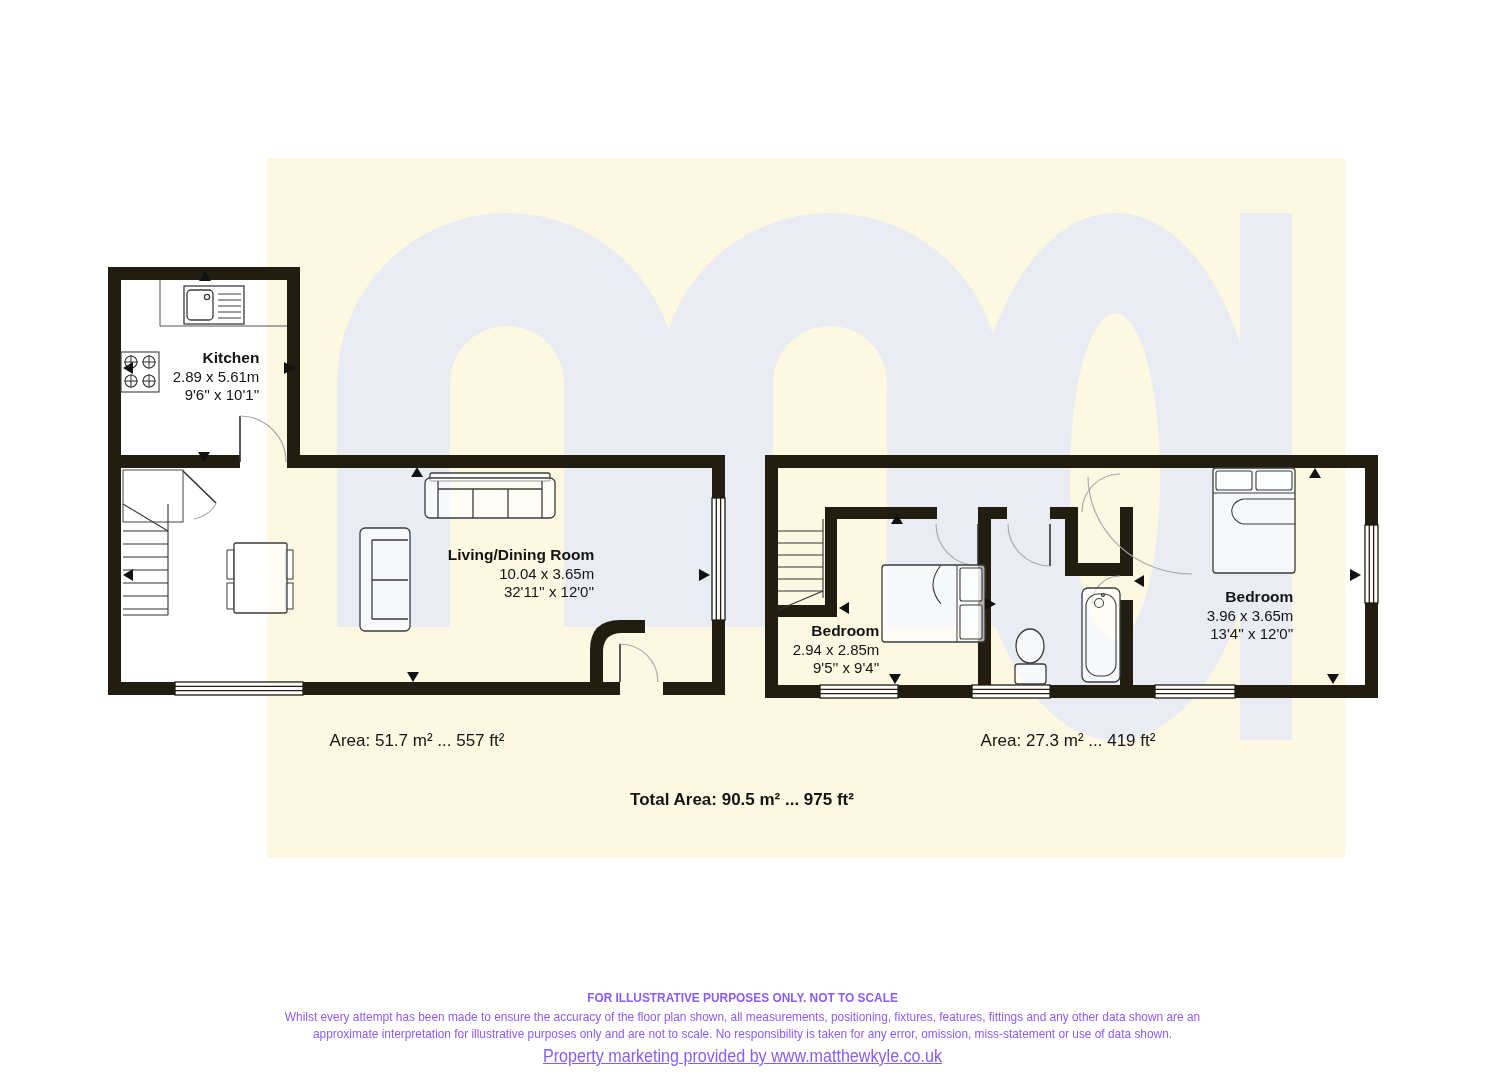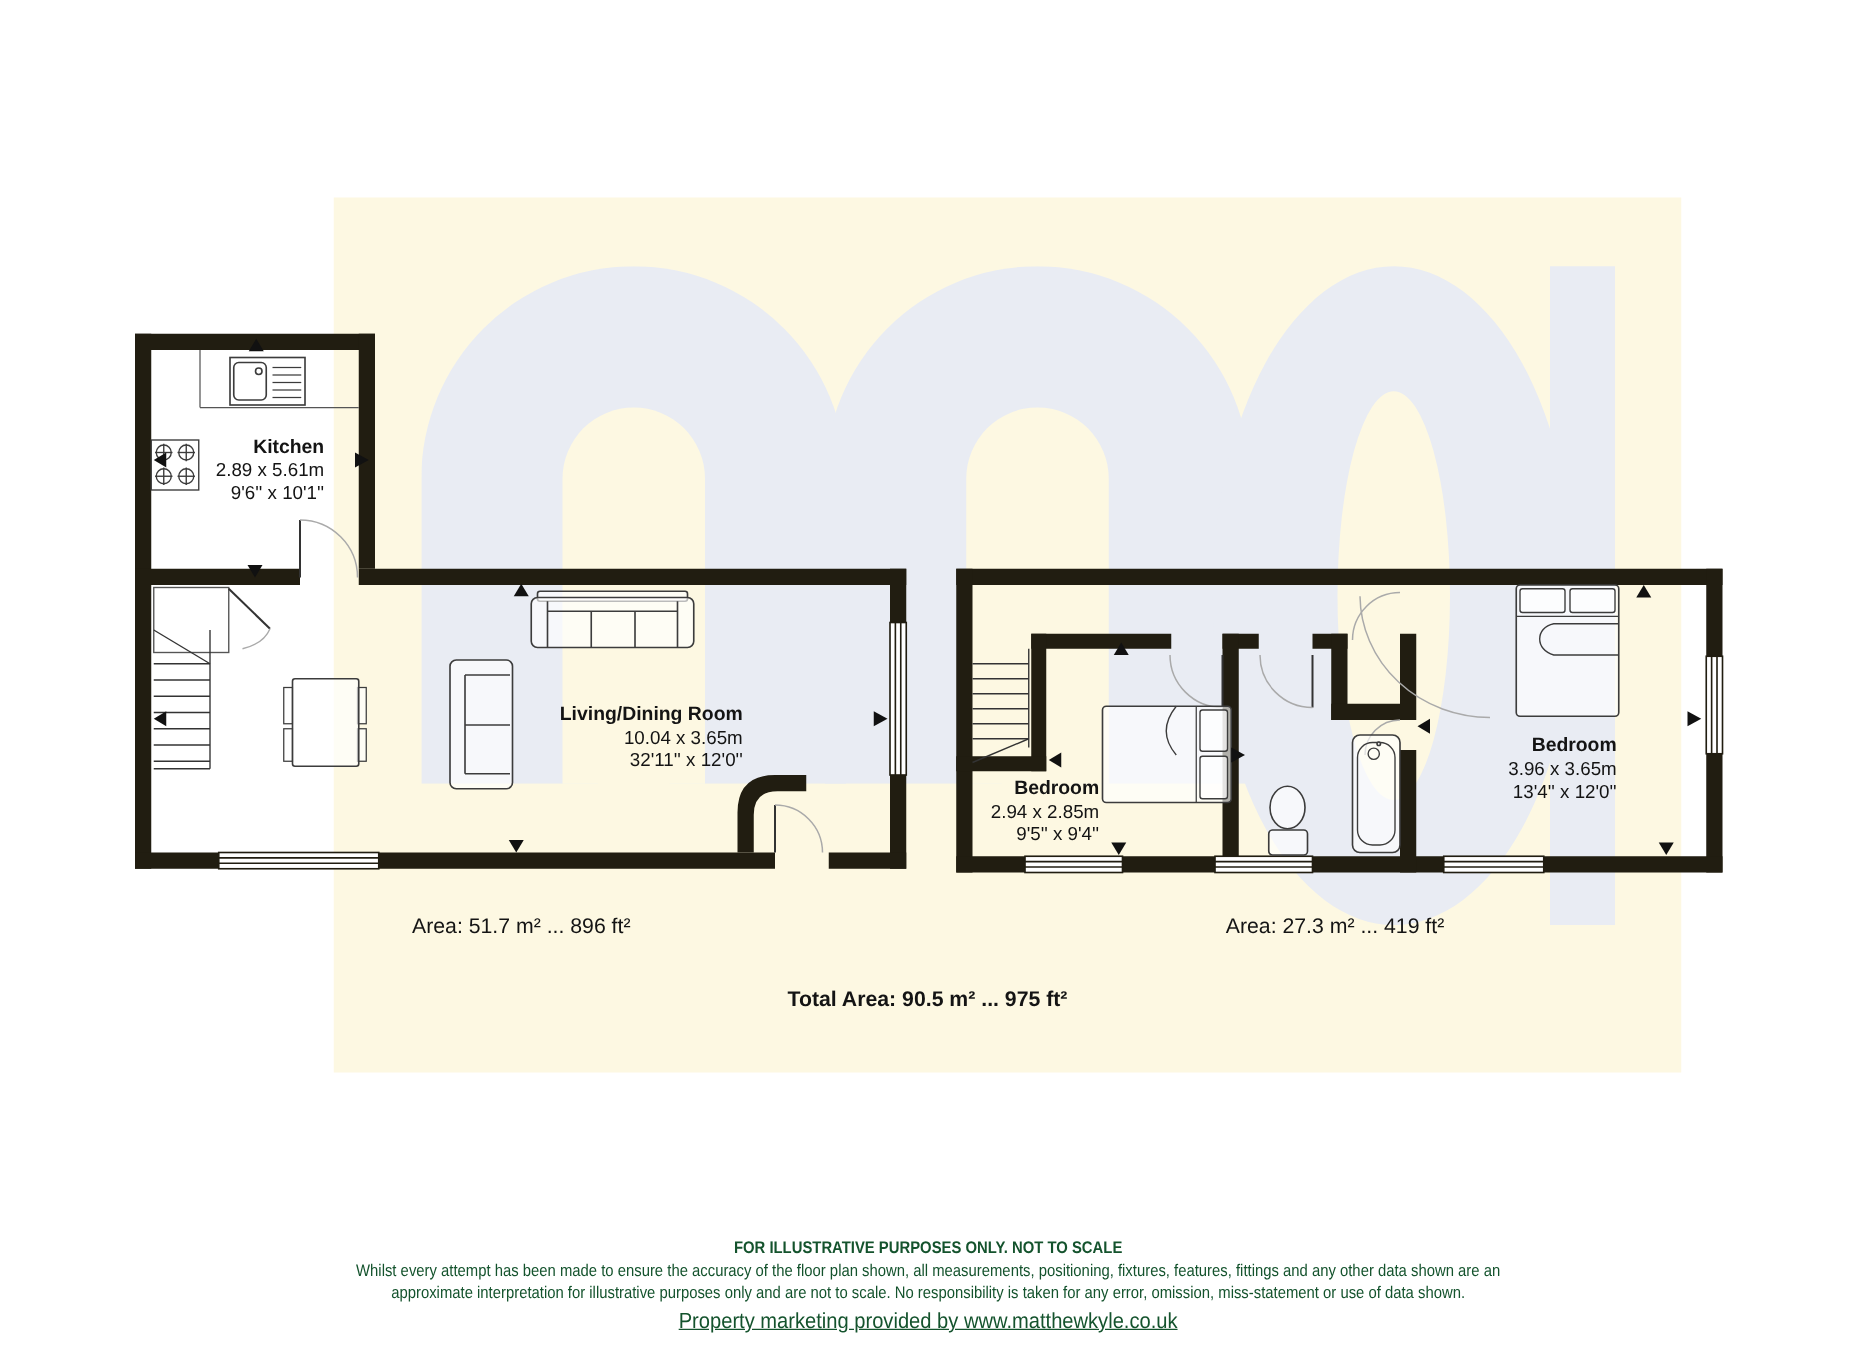--- a/index.html
+++ b/index.html
@@ -19,21 +19,21 @@
     letter-spacing:4px;color:rgba(187,197,226,0.50);white-space:nowrap;}
   
   svg.plan{position:absolute;left:0;top:0;z-index:2;}
   
   .room-label{position:absolute;z-index:3;text-align:right;transform:translateX(-50%);
     line-height:18.5px;font-size:15px;color:#141414;white-space:nowrap;}
   .room-label .rname{font-weight:bold;font-size:15.5px;}
   .area-label{position:absolute;z-index:3;transform:translateX(-50%);
     font-size:17px;color:#141414;white-space:nowrap;}
   
-  .footer{position:absolute;left:0;top:990px;width:1485px;z-index:3;text-align:center;color:#14532d;}
+  .footer{position:absolute;left:0;top:990px;width:1485px;z-index:3;text-align:center;color:#8b5cf6;}
   .footer .f1{font-size:13.5px;font-weight:bold;transform:scaleX(0.88);transform-origin:center;}
   .footer .f2{font-size:13.5px;margin-top:4px;transform:scaleX(0.88);transform-origin:center;}
   .footer .f3{font-size:13.5px;margin-top:2px;transform:scaleX(0.88);transform-origin:center;}
   .footer .flink{font-size:17.5px;margin-top:5px;text-decoration:underline;transform:scaleX(0.92);transform-origin:center;}
 </style>
 </head>
 <body>
 
 <div class="watermark" style="background:#fdf8e2;">
 
@@ -285,37 +285,37 @@
     <polygon points="895,684 889,674 901,674"></polygon>
     <polygon points="1333,684 1327,674 1339,674"></polygon>
   </g>
 </svg>
 
 <div class="room-label" style="left:216px;top:349px;">
   <div class="rname">Kitchen</div>
   <div>2.89 x 5.61m</div>
   <div>9'6'' x 10'1''</div>
 </div>
-<div class="room-label" style="left:521px;top:563px;">
+<div class="room-label" style="left:521px;top:546px;">
   <div class="rname">Living/Dining Room</div>
   <div>10.04 x 3.65m</div>
   <div>32'11'' x 12'0''</div>
 </div>
 <div class="room-label" style="left:836px;top:622px;">
   <div class="rname">Bedroom</div>
   <div>2.94 x 2.85m</div>
   <div>9'5'' x 9'4''</div>
 </div>
 <div class="room-label" style="left:1250px;top:588px;">
   <div class="rname">Bedroom</div>
   <div>3.96 x 3.65m</div>
   <div>13'4'' x 12'0''</div>
 </div>
 
-<div class="area-label" style="left:417px;top:731px;">Area: 51.7 m² ... 896 ft²</div>
+<div class="area-label" style="left:417px;top:731px;">Area: 51.7 m² ... 557 ft²</div>
 <div class="area-label" style="left:1068px;top:731px;">Area: 27.3 m² ... 419 ft²</div>
 <div class="area-label" style="left:742px;top:790px;font-weight:bold;">Total Area: 90.5 m² ... 975 ft²</div>
 
 <div class="footer">
   <div class="f1">FOR ILLUSTRATIVE PURPOSES ONLY. NOT TO SCALE</div>
   <div class="f2">Whilst every attempt has been made to ensure the accuracy of the floor plan shown, all measurements, positioning, fixtures, features, fittings and any other data shown are an</div>
   <div class="f3">approximate interpretation for illustrative purposes only and are not to scale. No responsibility is taken for any error, omission, miss-statement or use of data shown.</div>
   <div class="flink">Property marketing provided by www.matthewkyle.co.uk</div>
 </div>
 

